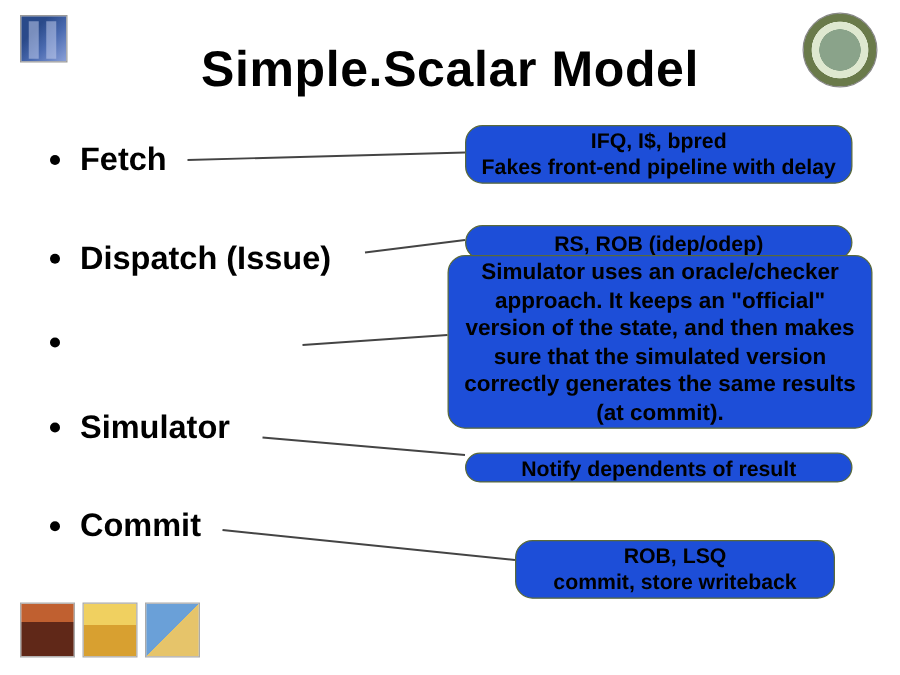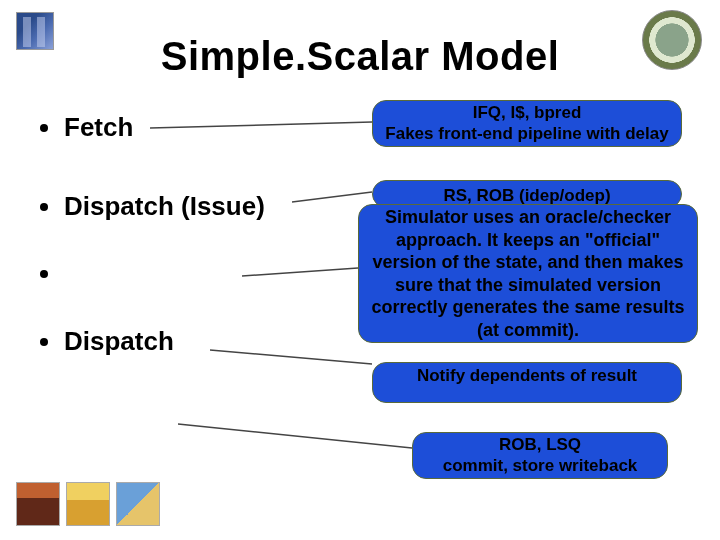--- a/index.html
+++ b/index.html
@@ -81,21 +81,21 @@
     border-radius: 14px;
     text-align: center;
     font-size: 17px;
     line-height: 1.25;
     padding: 1px 10px;
     color: #000;
   }
   .box-ifq { left: 372px; top: 100px; width: 310px; }
   .box-rs  { left: 372px; top: 180px; width: 310px; height: 28px; padding-top:4px; overflow:hidden;}
   .box-info{ left: 358px; top: 204px; width: 340px; z-index: 5; font-size: 18px; }
-  .box-notify { left: 372px; top: 362px; width: 310px; height: 41px; padding-top:2px; overflow:hidden;}
+  .box-notify { left: 372px; top: 362px; width: 310px; height: 24px; padding-top:2px; overflow:hidden;}
   .box-commit { left: 412px; top: 432px; width: 256px; }
   svg.connectors {
     position: absolute;
     left: 0; top: 0;
     width: 720px; height: 540px;
     pointer-events: none;
   }
   .bottom-thumbs {
     position: absolute;
     left: 16px;
@@ -129,21 +129,25 @@
     </div>
     <div class="stage">
       <span class="bullet"></span>
       <span>Dispatch (Issue)</span>
     </div>
     <div class="stage">
       <span class="bullet"></span>
     </div>
     <div class="stage">
       <span class="bullet"></span>
-      <span>Dispatch</span>
+      <span>Simulator</span>
+    </div>
+    <div class="stage">
+      <span class="bullet"></span>
+      <span>Commit</span>
     </div>
   </div>
 
   <svg class="connectors">
     <line x1="150" y1="128" x2="372" y2="122" stroke="#444" stroke-width="1.5"></line>
     <line x1="292" y1="202" x2="372" y2="192" stroke="#444" stroke-width="1.5"></line>
     <line x1="242" y1="276" x2="358" y2="268" stroke="#444" stroke-width="1.5"></line>
     <line x1="210" y1="350" x2="372" y2="364" stroke="#444" stroke-width="1.5"></line>
     <line x1="178" y1="424" x2="412" y2="448" stroke="#444" stroke-width="1.5"></line>
   </svg>

